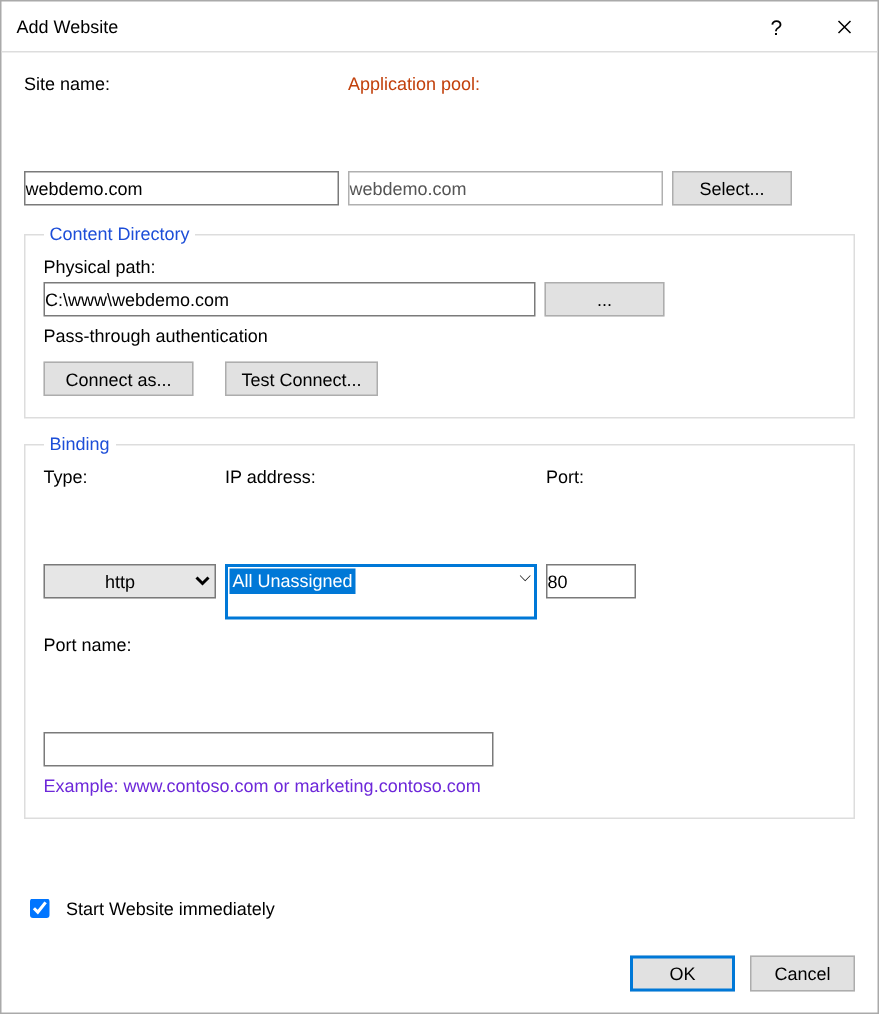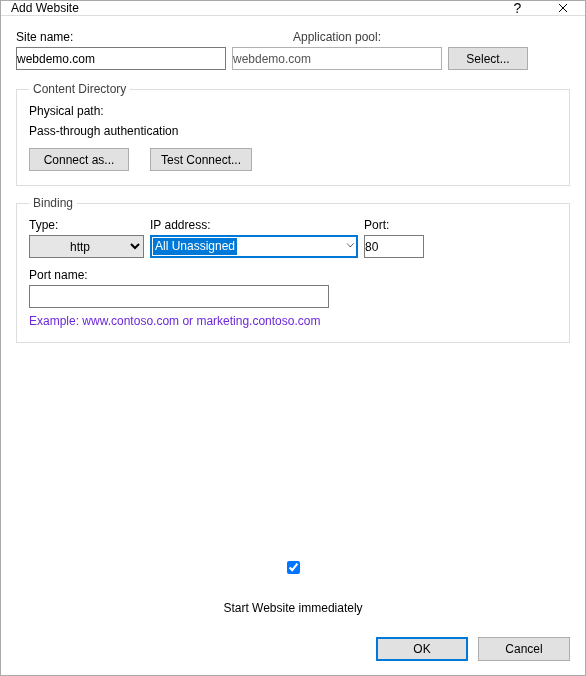--- a/index.html
+++ b/index.html
@@ -1,42 +1,42 @@
 <!DOCTYPE html>
 <html><head>
 <meta charset="utf-8">
 <style>
   * { box-sizing: border-box; font-family: "Segoe UI", Tahoma, sans-serif; font-size: 12px; }
   body { margin: 0; background: #fff; width: 586px; height: 676px; position: relative; border: 1px solid #aaa; }
-  .titlebar { height: 15px; display: flex; align-items: center; padding-left: 10px; border-bottom: 1px solid #ddd; }
+  .titlebar { height: 34px; display: flex; align-items: center; padding-left: 10px; border-bottom: 1px solid #ddd; }
   .titlebar .title { flex: 1; }
   .tb-btn { width: 45px; height: 30px; display: flex; align-items: center; justify-content: center; font-size: 14px; }
   .content { padding: 14px 15px 0 15px; }
   .row { display: flex; gap: 6px; margin-bottom: 12px; }
-  .col { display: flex; flex-direction: column; }
+  .col { display: flex; flex-direction: column; gap: 48px; }
   .label { margin-bottom: 3px; }
-  .disabled-label { color: #404040; text-align: center; }
+  .disabled-label { color: #c2410c; }
   input[type=text] { height: 23px; padding: 2px 0; border: 1px solid #7a7a7a; background: #fff; outline: none; }
   input[type=text][disabled] { background: #fff; color: #555; border-color: #b0b0b0; }
   button.std { height: 23px; background: #e1e1e1; border: 1px solid #adadad; min-width: 80px; padding: 0 10px; }
   fieldset { border: 1px solid #ddd; padding: 8px 12px 14px 12px; margin: 0 0 10px 0; }
-  legend { padding: 0 4px; color: #404040; }
+  legend { padding: 0 4px; color: #1d4ed8; }
   .path-row { display: flex; gap: 6px; align-items: center; }
   .auth-row { margin: 6px 0 10px 0; }
   .btn-row { display: flex; gap: 21px; }
   select { height: 23px; border: 1px solid #7a7a7a; background: #e6e6e6; padding-left: 36px; }
-  .ip-select { border: 2px solid #0078d7; background: #fff; padding: 0; height: 23px; }
+  .ip-select { border: 2px solid #0078d7; background: #fff; padding: 0; height: 37px; }
   .ip-selected { background: #0078d7; color: #fff; display: inline-block; height: 17px; line-height: 17px; padding: 0 2px; margin: 1px; }
   .ip-arrow { position: absolute; right: 4px; top: 3px; font-size: 10px; pointer-events: none; }
   .ip-wrap { position: relative; width: 208px; }
   .example { margin-top: 6px; color: #6d28d9; }
   .footer { position: absolute; left: 0; right: 0; bottom: 0; padding: 10px 15px 14px 15px; }
-  .chk-row { display: flex; align-items: center; gap: 24px; margin-bottom: 22px; flex-direction: column; }
+  .chk-row { display: flex; align-items: center; gap: 8px; margin-bottom: 22px; }
   .dlg-btns { display: flex; justify-content: flex-end; gap: 10px; }
-  .dlg-btns button { width: 92px; height: 24px; border: 1px solid #adadad; background: #e1e1e1; }
+  .dlg-btns button { width: 70px; height: 24px; border: 1px solid #adadad; background: #e1e1e1; }
   .dlg-btns button.default { border: 2px solid #0078d7; background: #e1e1e1; }
   input[type=checkbox] { width: 13px; height: 13px; }
   .browse-btn { width: 30px; min-width: 30px; padding: 0; }
 </style>
 </head>
 <body>
 
 <div class="titlebar">
   <span class="title">Add Website</span>
   <div class="tb-btn">?</div>
@@ -59,20 +59,24 @@
       <input type="text" disabled="" value="webdemo.com" style="">
     </div>
     <div class="col" style="justify-content:flex-end">
       <button class="std">Select...</button>
     </div>
   </div>
 
   <fieldset>
     <legend>Content Directory</legend>
     <div class="label">Physical path:</div>
+    <div class="path-row">
+      <input type="text" style="width: 328px;" value="C:\www\webdemo.com">
+      <button class="std browse-btn">...</button>
+    </div>
     <div class="auth-row">Pass-through authentication</div>
     <div class="btn-row">
       <button class="std" style="min-width:100px">Connect as...</button>
       <button class="std" style="min-width:100px">Test Connect...</button>
     </div>
   </fieldset>
 
   <fieldset>
     <legend>Binding</legend>
     <div class="row" style="margin-bottom:10px">

